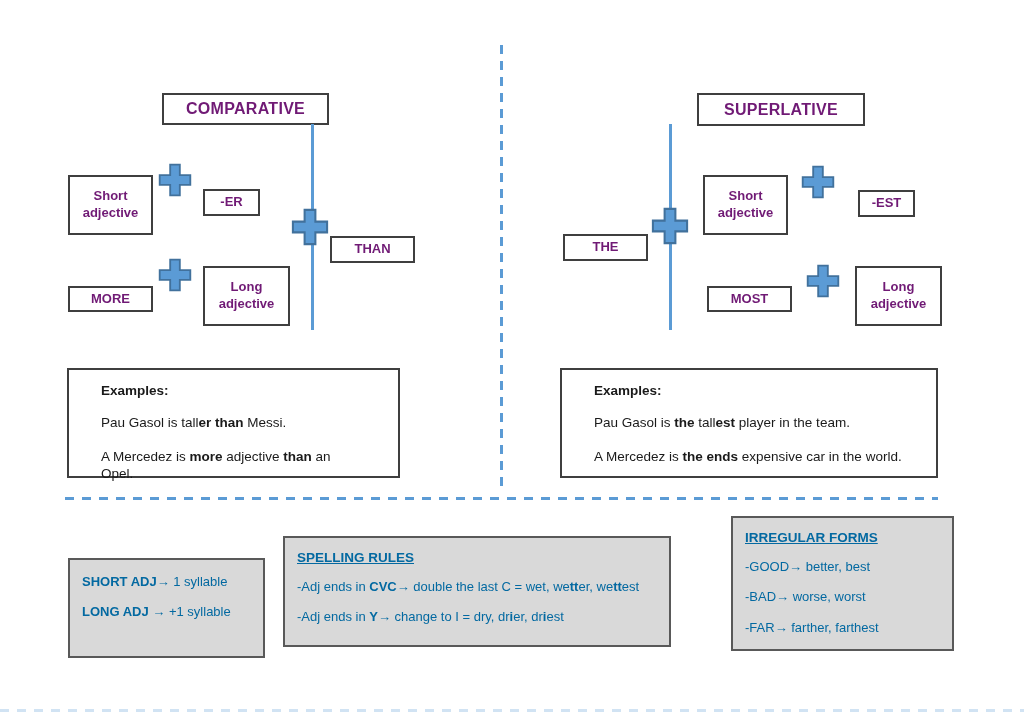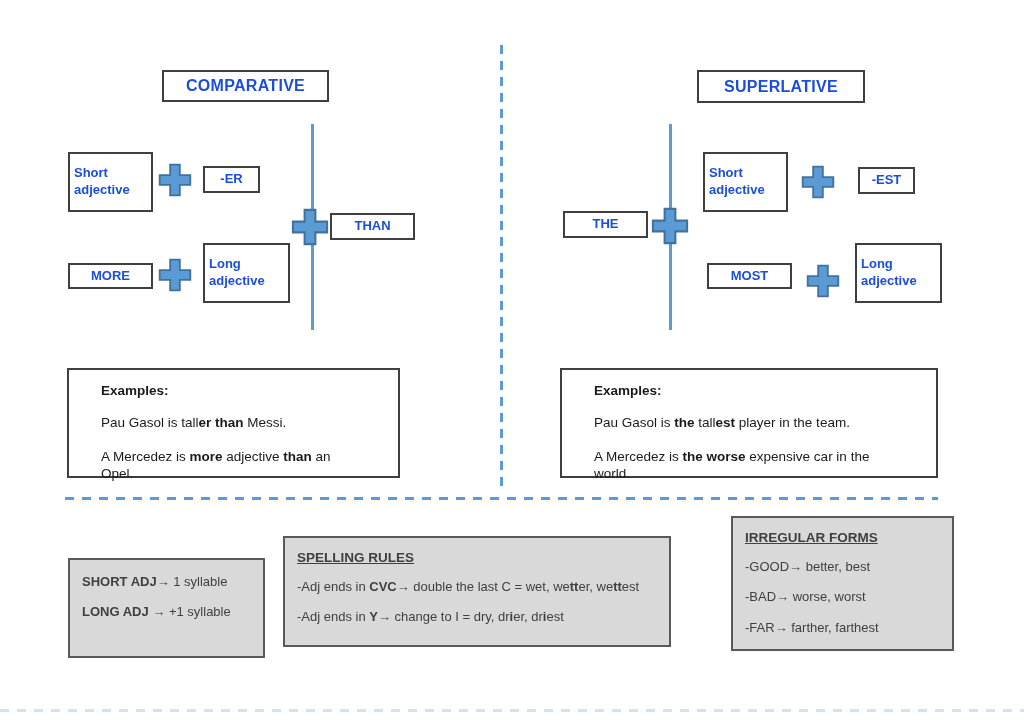--- a/index.html
+++ b/index.html
@@ -6,22 +6,23 @@
   #page-root {
     position:relative; width:1024px; height:724px; background:#ffffff;
     font-family:"Liberation Sans", sans-serif; color:#1f1f1f; overflow:hidden;
   }
   .abs { position:absolute; }
 
   
   .wbox {
     background:#ffffff; border:2px solid #3f3f3f;
     display:flex; align-items:center; justify-content:center;
-    font-weight:bold; color:#1d4ed8;
+    text-align:center; font-weight:bold; color:#701a75;
     box-sizing:border-box;
+    margin-top:23px;
   }
   .title-box { font-size:16px; letter-spacing:.3px; }
   .label-box { font-size:13px; line-height:1.3; padding:6px 4px; }
 
   
   .vline { width:3px; background:var(--accent_blue,#5B9BD5); }
 
   
   .vdash {
     width:3px;
@@ -43,21 +44,21 @@
   .example-box {
     background:#ffffff; border:2px solid #3f3f3f; box-sizing:border-box;
     padding:11px 32px; font-size:13.5px; color:#1a1a1a;
   }
   .example-box .ex-heading { font-weight:bold; margin:2px 0 0 0; font-size:13.5px; }
   .example-box p.ex-line { margin:17px 0 0 0; line-height:1.25; }
 
   
   .gray-box {
     background:var(--gray_fill,#D9D9D9); border:2px solid var(--gray_border,#595959);
-    box-sizing:border-box; padding:10px 12px; font-size:13px; color:#404040;
+    box-sizing:border-box; padding:10px 12px; font-size:13px; color:#0369a1;
   }
   .gray-box .rule-heading { font-weight:bold; text-decoration:underline; margin:2px 0 0 0; font-size:13.5px; }
   .gray-box p.rule-line { margin:14px 0 0 0; line-height:1.25; }
   .gray-box p.rule-line:first-child { margin-top:4px; }
   b { font-weight:bold; }
 </style>
 </head>
 <body>
 
 <div id="page-root">
@@ -156,21 +157,21 @@
     </svg>
   </span>
 
   <div class="abs wbox label-box" style="left:855px; top:243px; width:87px; height:60px;">
     <span>Long adjective</span>
   </div>
 
   <div class="abs example-box" style="left:560px; top:368px; width:378px; height:110px;">
     <p class="ex-heading">Examples:</p>
     <p class="ex-line"><span>Pau Gasol is </span><b>the</b><span> tall</span><b>est</b><span> player in the team.</span></p>
-    <p class="ex-line"><span>A Mercedez is </span><b>the worse</b><span> expensive car in the world.</span></p>
+    <p class="ex-line"><span>A Mercedez is </span><b>the ends</b><span> expensive car in the world.</span></p>
   </div>
 
   <div class="abs gray-box" style="left:68px; top:558px; width:197px; height:100px;">
     <p class="rule-line"><b>SHORT ADJ</b><b>→</b><span> 1 syllable</span></p>
     <p class="rule-line"><b>LONG ADJ </b><b>→</b><span> +1 syllable</span></p>
   </div>
 
   <div class="abs gray-box" style="left:283px; top:536px; width:388px; height:111px;">
     <p class="rule-heading">SPELLING RULES</p>
     <p class="rule-line"><span>-Adj ends in </span><b>CVC</b><b>→</b><span> double the last C = wet, we</span><b>tt</b><span>er, we</span><b>tt</b><span>est</span></p>

